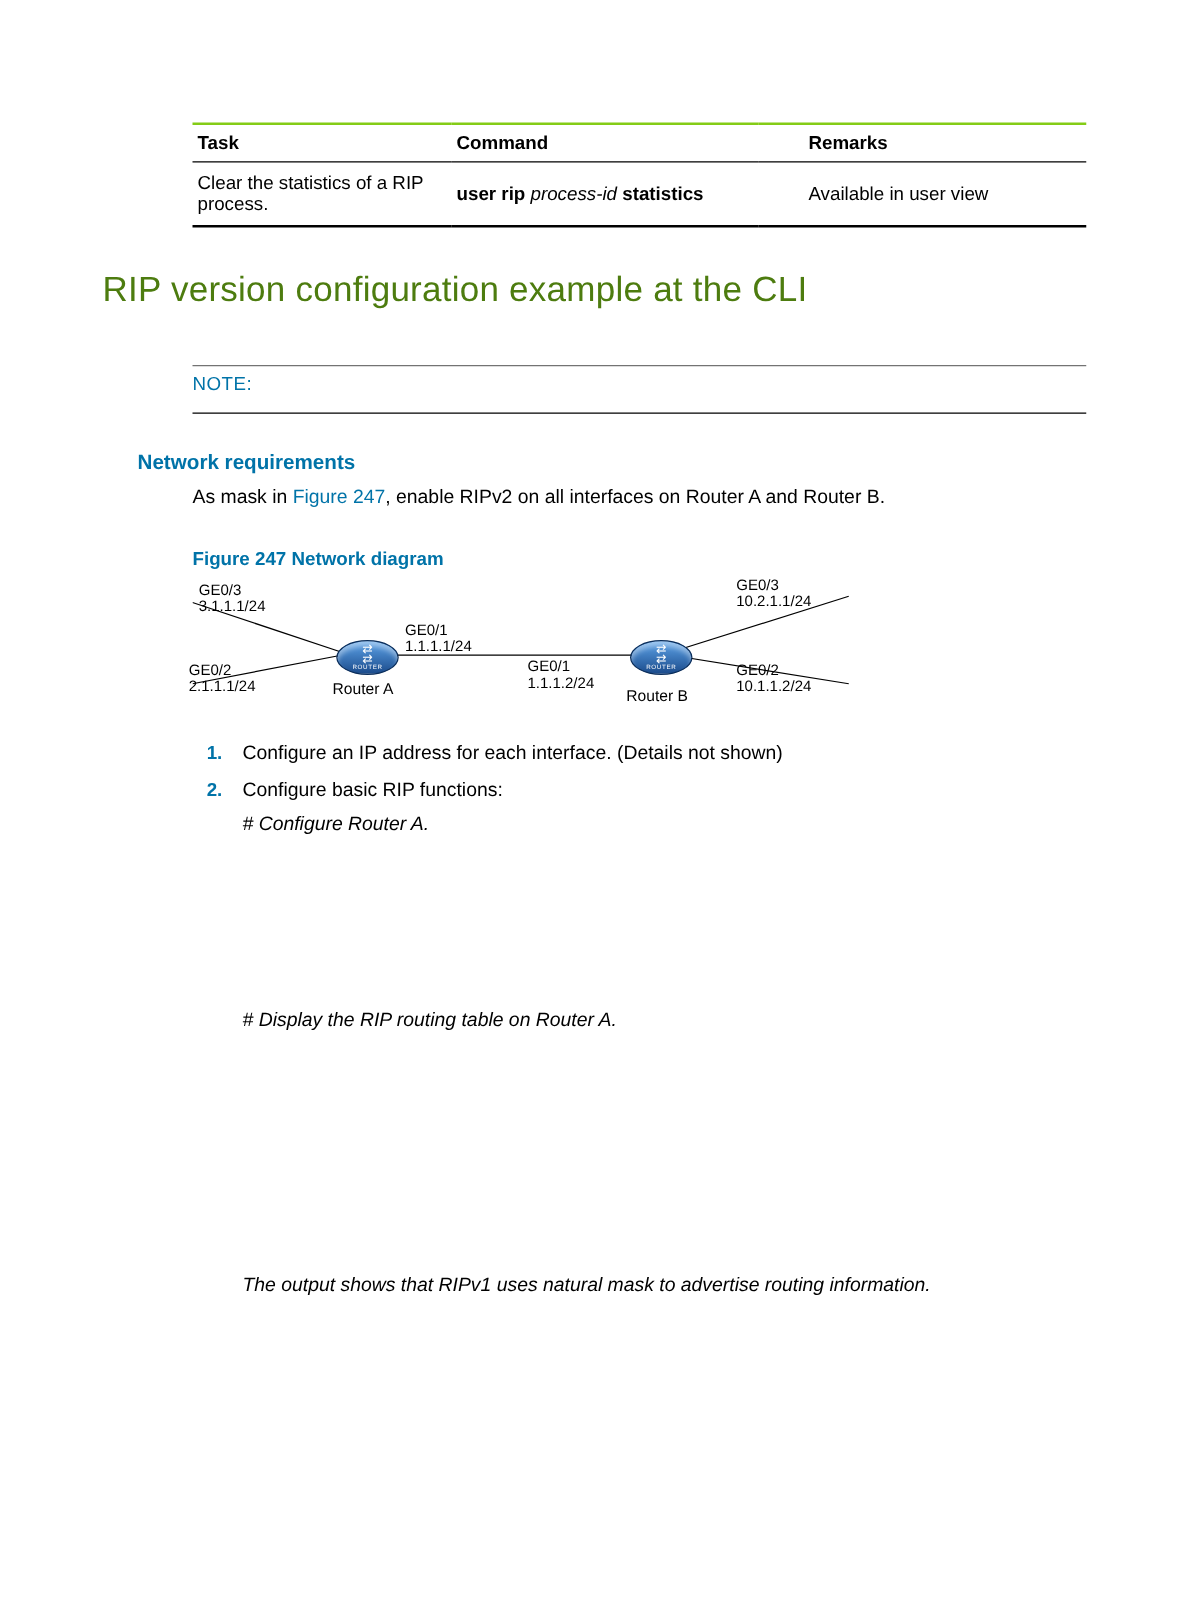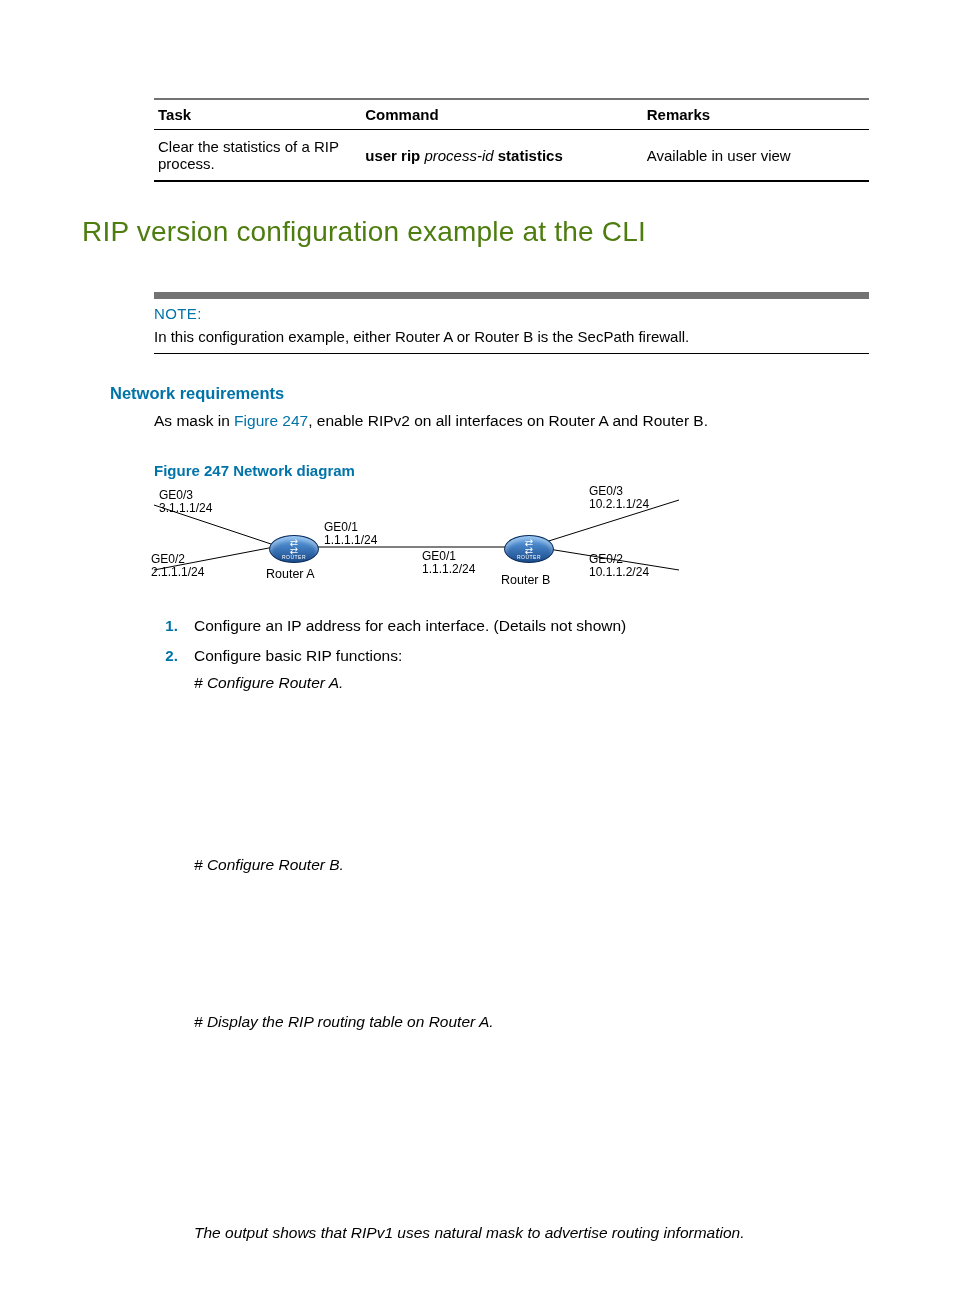--- a/index.html
+++ b/index.html
@@ -22,21 +22,21 @@
 
   
   .cmd-table {
     margin-top: 98px;
     margin-left: 72px;
     width: 715px;
     border-collapse: collapse;
     font-size: 15px;
   }
   .cmd-table thead tr {
-    border-top: 2px solid #737373;
+    border-top: 2px solid #84cc16;
     border-bottom: 1px solid #000;
   }
   .cmd-table th {
     text-align: left;
     font-weight: 700;
     padding: 6px 4px 6px 4px;
   }
   .cmd-table tbody tr {
     border-bottom: 2px solid #000;
   }
@@ -59,21 +59,21 @@
     color: #4d7c0f;
     margin: 34px 0 0 0;
     letter-spacing: 0.2px;
   }
 
   
   .note-box {
     margin-top: 44px;
     margin-left: 72px;
     width: 715px;
-    border-top: 7px solid #737373;
+    border-top: 1px solid #737373;
     border-bottom: 1px solid #000;
     padding: 4px 0 8px 0;
   }
   .note-label {
     color: #0073a8;
     font-size: 15px;
     font-weight: 400;
     margin: 2px 0 6px 0;
     letter-spacing: 0.4px;
   }
@@ -192,21 +192,20 @@
         </td>
         <td>Available in user view</td>
       </tr>
     </tbody>
   </table>
 
   <h1 class="main">RIP version configuration example at the CLI</h1>
 
   <div class="note-box">
     <p class="note-label">NOTE:</p>
-    <p class="note-text">In this configuration example, either Router A or Router B is the SecPath firewall.</p>
   </div>
 
   <h2 class="sec">Network requirements</h2>
   <p class="body-p">
     <span>As mask in </span><a href="#" class="figref">Figure 247</a><span>, enable RIPv2 on all interfaces on Router A and Router B.</span>
   </p>
   <p class="fig-caption">Figure 247 Network diagram</p>
 
   <div class="diagram">
     <svg viewBox="0 0 560 120">
@@ -247,20 +246,19 @@
   </div>
 
 
   <ol class="steps">
     <li>
       <span>Configure an IP address for each interface. (Details not shown)</span>
     </li>
     <li>
       <span>Configure basic RIP functions:</span>
       <div class="indent-sub"># Configure Router A.</div>
-      <div class="indent-sub" style="margin-top:160px;"># Configure Router B.</div>
       <div class="indent-sub" style="margin-top:135px;"># Display the RIP routing table on Router A.</div>
       <div class="indent-sub" style="margin-top:190px;">The output shows that RIPv1 uses natural mask to advertise routing information.</div>
     </li>
 
   </ol>
 
 </div>
 
 </body></html>

